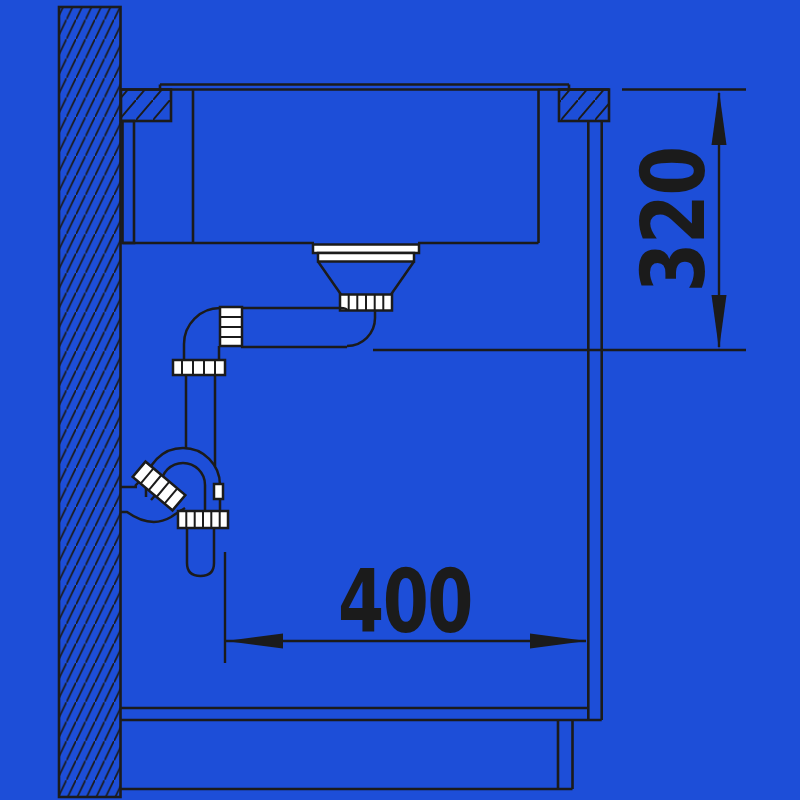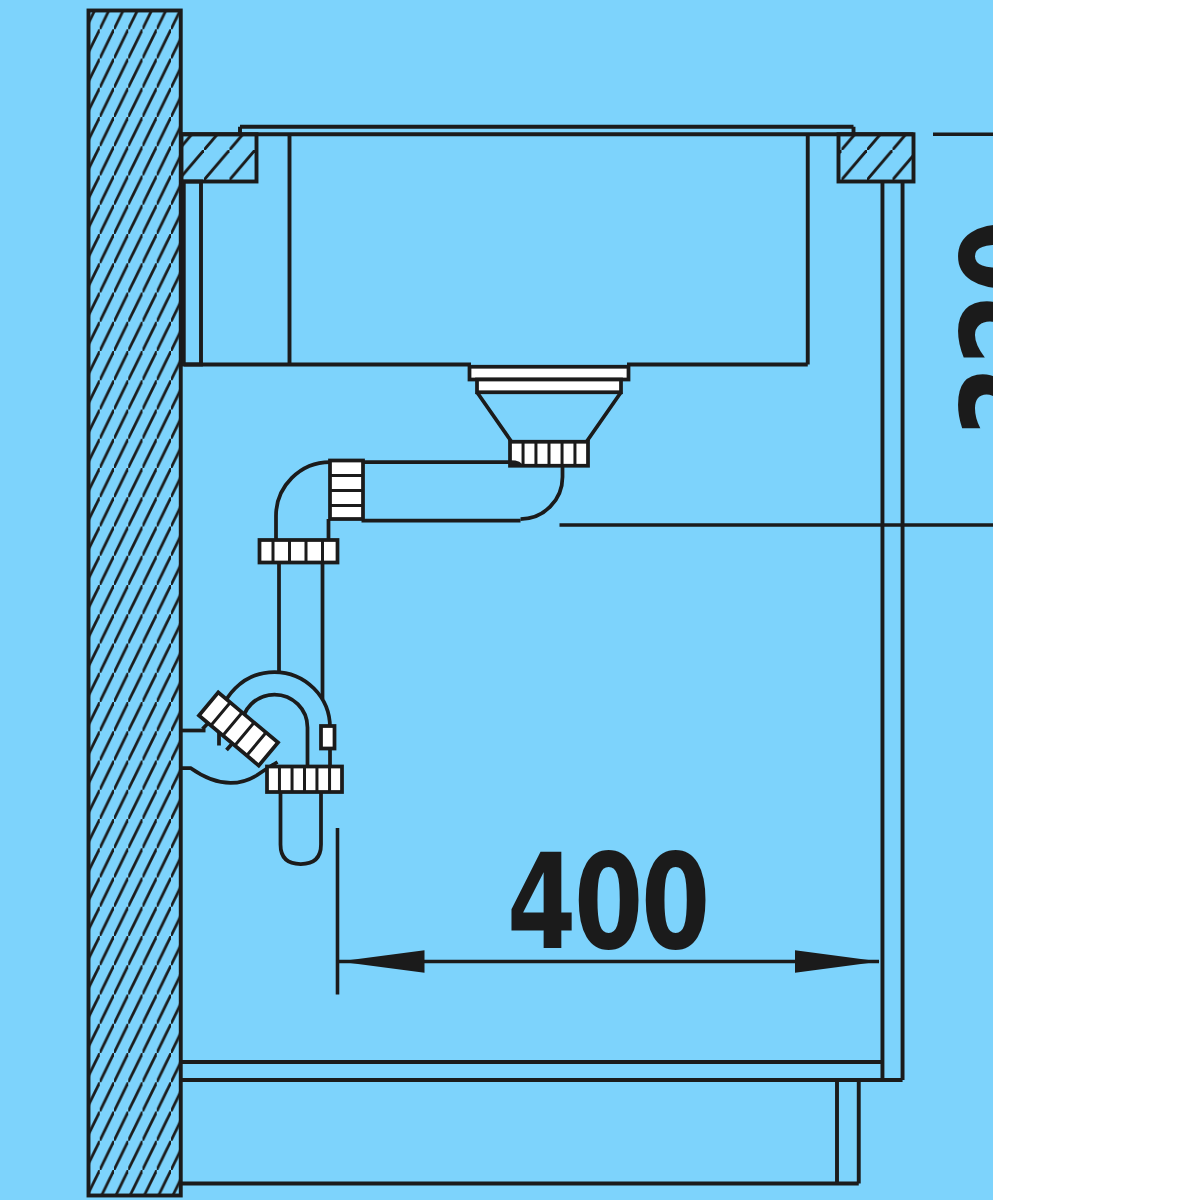--- a/index.html
+++ b/index.html
@@ -1,17 +1,17 @@
 <!DOCTYPE html>
 <html><head>
 <meta charset="utf-8">
 <style>
   html,body{margin:0;padding:0;background:#ffffff;}
   body{font-family:"DejaVu Sans","Liberation Sans",sans-serif;}
-  .stage{width:662px;height:800px;position:relative;background:#7dd3fc;overflow:hidden;}
+  .stage{width:800px;height:800px;position:relative;background:#1d4ed8;overflow:hidden;}
   svg{display:block;}
   .dim-text{font-weight:700;font-size:88px;fill:#1b1b1b;letter-spacing:-2px;}
 </style>
 </head>
 <body>
 
 <div class="stage">
 <svg width="800" height="800" viewBox="0 0 800 800">
   <defs>
     <pattern id="hatchWall" width="9.5" height="19.5" patternUnits="userSpaceOnUse">

